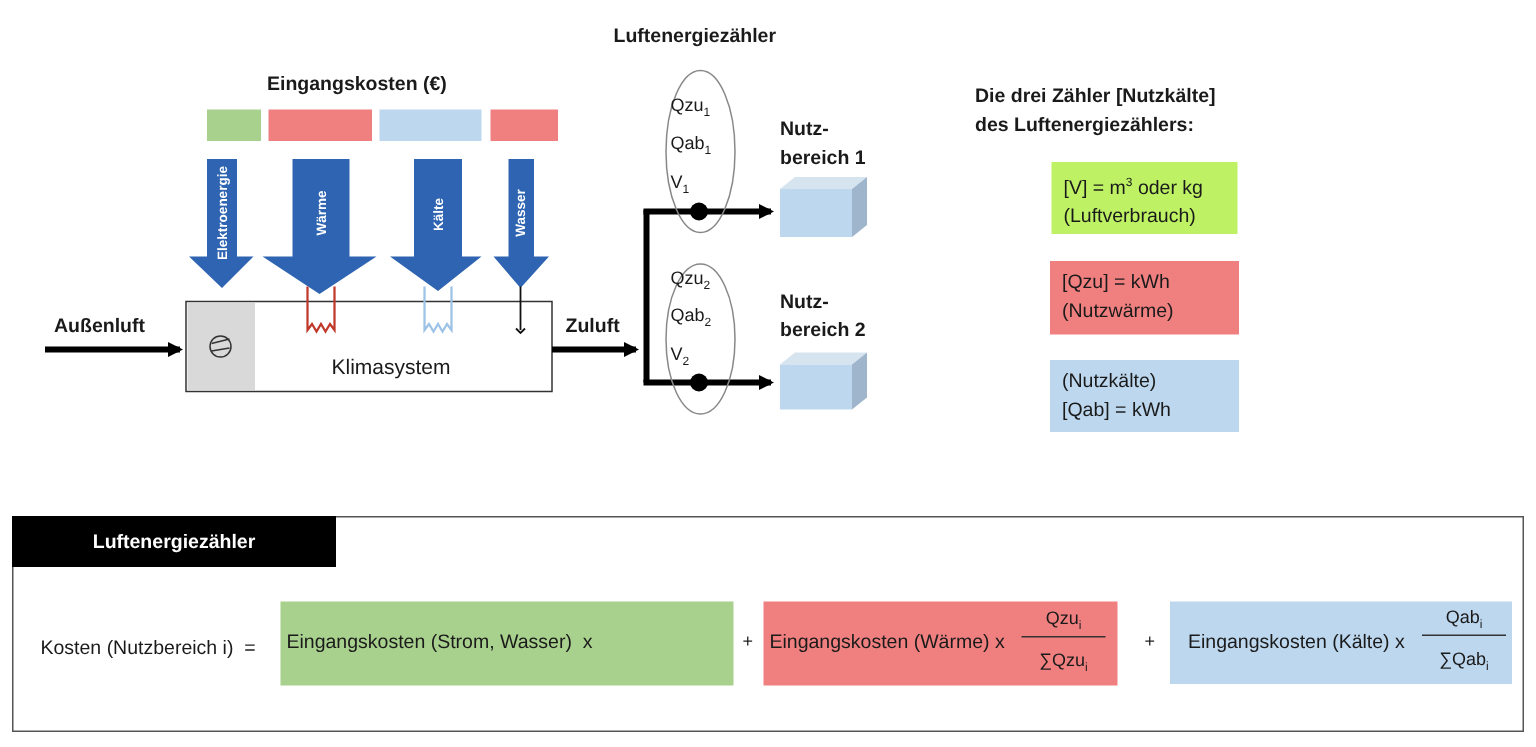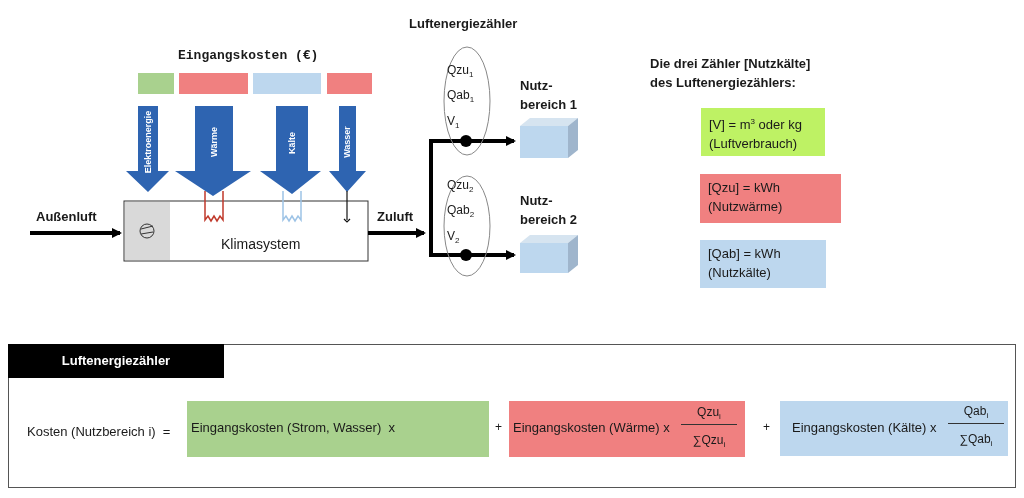--- a/index.html
+++ b/index.html
@@ -76,21 +76,21 @@
     <path d="M568,126 L578,118 L578,150 L568,158 Z" fill="#9fb5cc"></path>
     <rect x="520" y="126" width="48" height="32" fill="#bdd7ee"></rect>
   </g>
   <g>
     <path d="M520,243 L568,243 L578,235 L530,235 Z" fill="#d6e4f0"></path>
     <path d="M568,243 L578,235 L578,265 L568,273 Z" fill="#9fb5cc"></path>
     <rect x="520" y="243" width="48" height="30" fill="#bdd7ee"></rect>
   </g>
 </svg>
 
-<div class="abs lbl bold" style="left:178px; top:48px;font-family:Liberation Mono, monospace;">Eingangskosten (€)</div>
+<div class="abs lbl bold" style="left:178px; top:48px;">Eingangskosten (€)</div>
 
 <div class="abs" style="left:148px; top:142px; transform:translate(-50%,-50%) rotate(-90deg); color:#fff; font-size:9px; font-weight:bold; white-space:nowrap;">Elektroenergie</div>
 <div class="abs" style="left:214px; top:142px; transform:translate(-50%,-50%) rotate(-90deg); color:#fff; font-size:9px; font-weight:bold; white-space:nowrap;">Wärme</div>
 <div class="abs" style="left:292px; top:143px; transform:translate(-50%,-50%) rotate(-90deg); color:#fff; font-size:9px; font-weight:bold; white-space:nowrap;">Kälte</div>
 <div class="abs" style="left:347px; top:142px; transform:translate(-50%,-50%) rotate(-90deg); color:#fff; font-size:9px; font-weight:bold; white-space:nowrap;">Wasser</div>
 
 <div class="abs lbl bold" style="left:36px; top:209px;">Außenluft</div>
 <div class="abs" style="left:221px; top:236px; font-size:14px;">Klimasystem</div>
 <div class="abs lbl bold" style="left:377px; top:209px;">Zuluft</div>
 
@@ -119,27 +119,27 @@
 
 <div class="abs center bold" style="left:650px; top:54px; width:220px; font-size:13px; line-height:19px;">
   <div>Die drei Zähler [Nutzkälte]</div>
   <div>des Luftenergiezählers:</div>
 </div>
 
 <div class="legend-box" style="left:701px; top:108px; width:124px; height:48px; background:#bef264;">
   <div><span>[V] = m</span><sup style="font-size:8px;">3</sup><span> oder kg</span></div>
   <div>(Luftverbrauch)</div>
 </div>
-<div class="legend-box" style="left:700px; top:174px; width:141px; height:49px; background:#f08080;">
+<div class="legend-box" style="left:700px; top:174px; width:126px; height:49px; background:#f08080;">
   <div>[Qzu] = kWh</div>
   <div>(Nutzwärme)</div>
 </div>
 <div class="legend-box" style="left:700px; top:240px; width:126px; height:48px; background:#bdd7ee;">
+  <div>(Nutzkälte)</div>
   <div>[Qab] = kWh</div>
-  <div>(Nutzkälte)</div>
 </div>
 
 <div class="formula-frame"></div>
 <div class="formula-header">Luftenergiezähler</div>
 
 <div class="abs" style="left:27px; top:424px; font-size:13px; white-space:pre;">Kosten (Nutzbereich i)  =</div>
 
 <div class="fbox" style="left:187px; width:302px; background:#a9d18e;">
   <div class="abs" style="left:4px; top:19px; white-space:pre;">Eingangskosten (Strom, Wasser)  x</div>
 </div>

